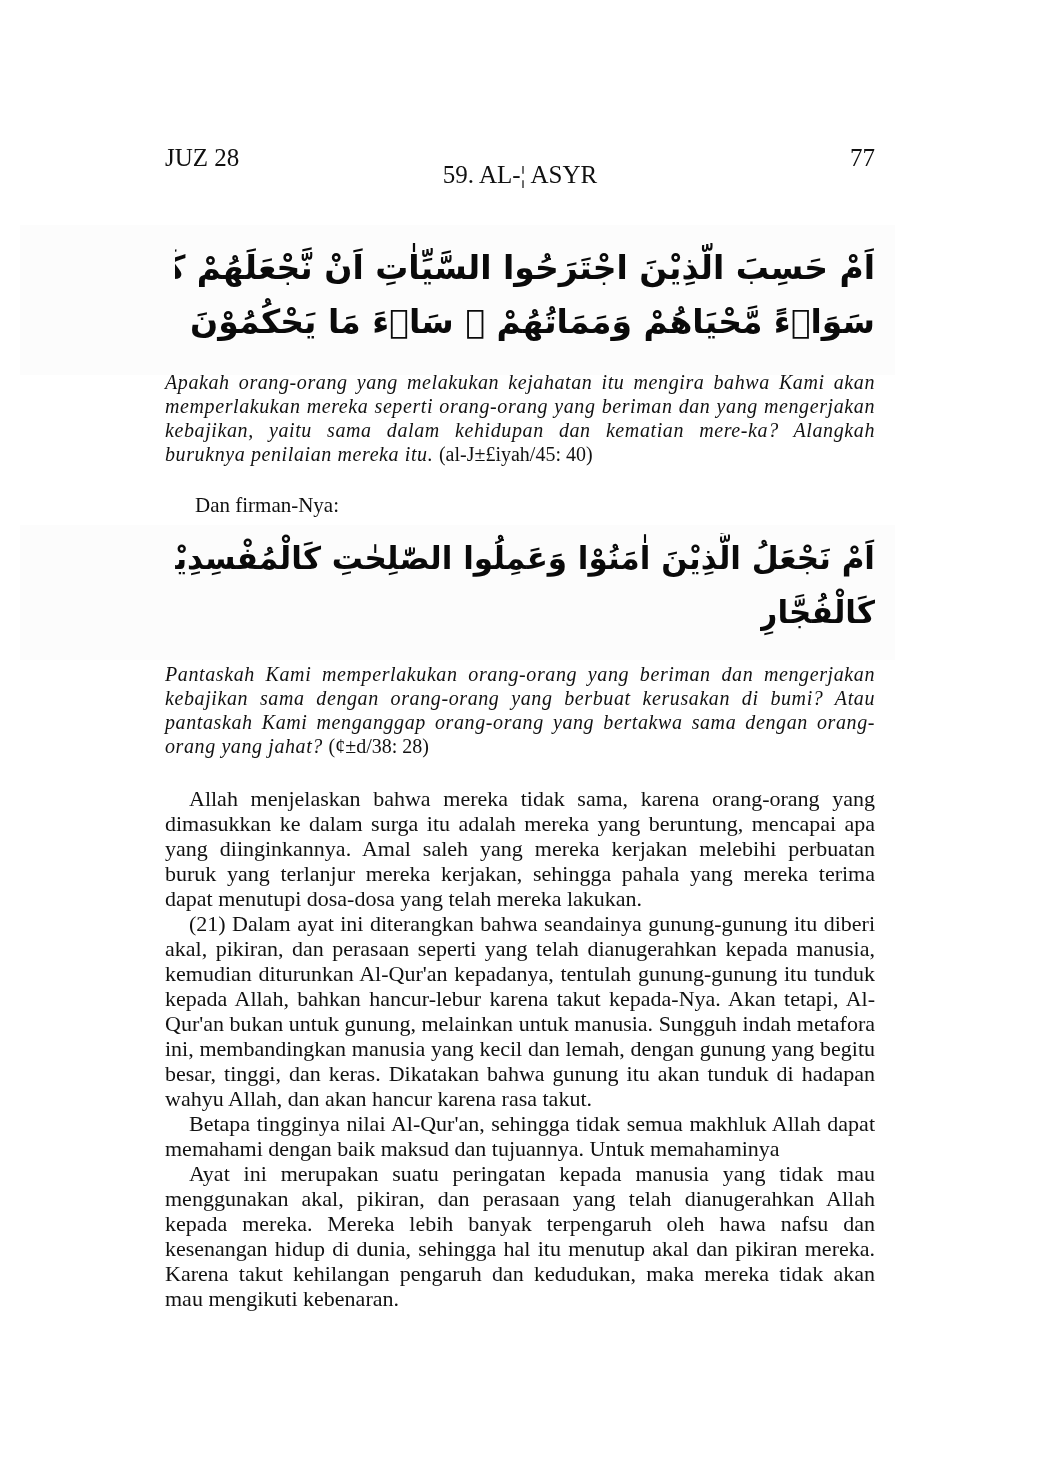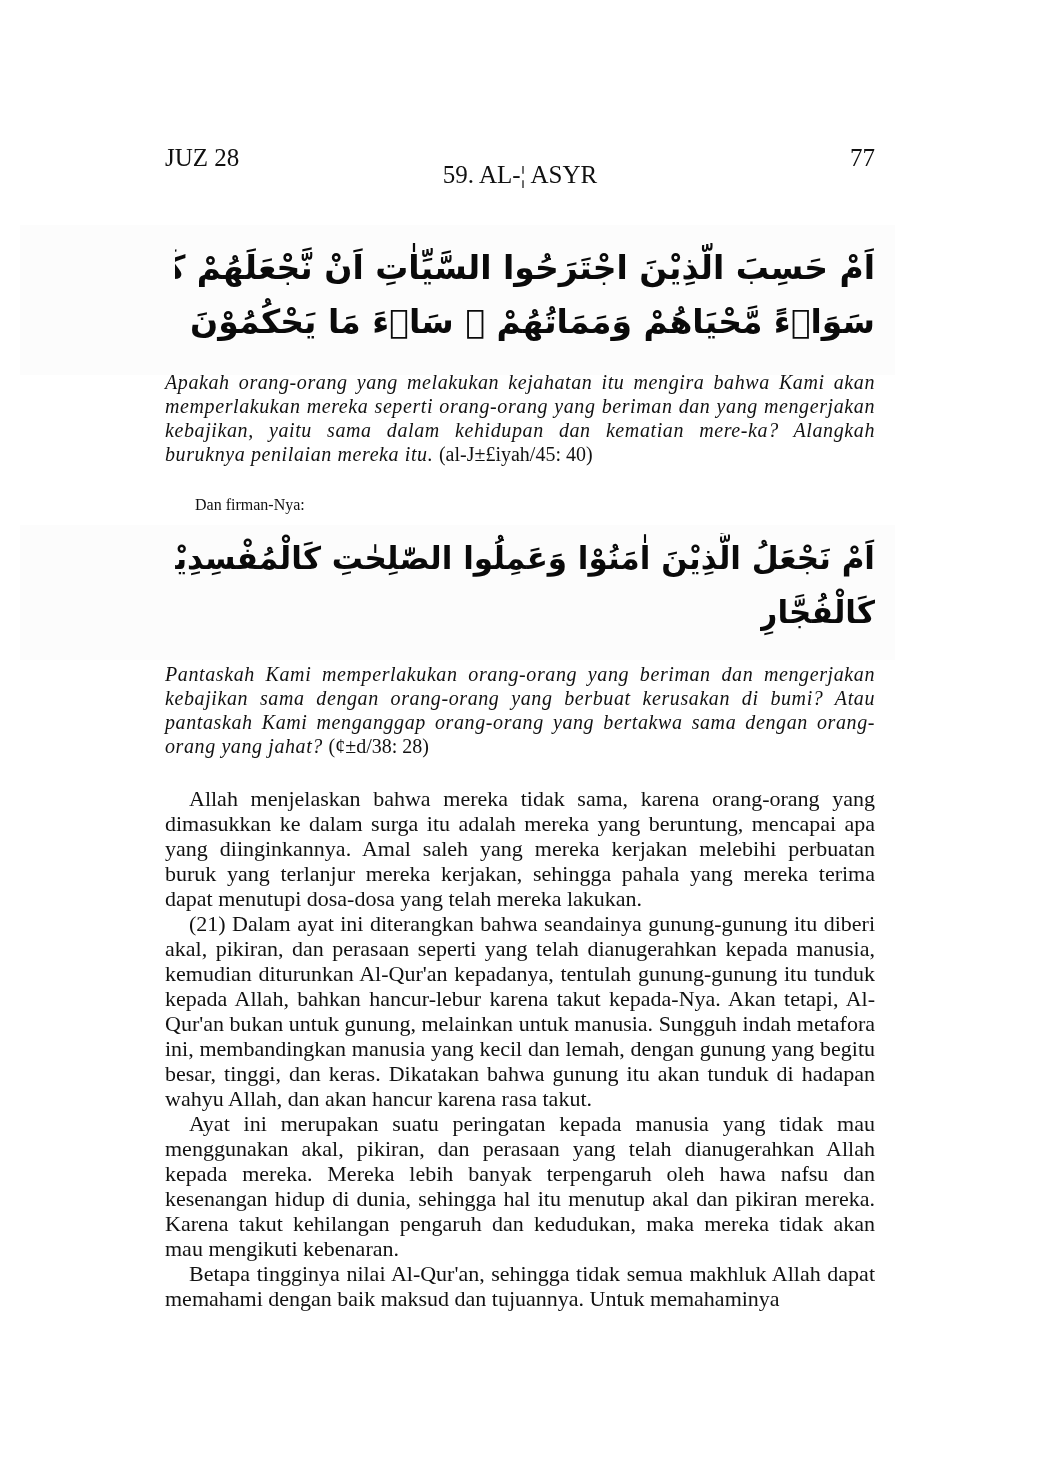--- a/index.html
+++ b/index.html
@@ -85,21 +85,21 @@
       font-style: normal;
       letter-spacing: 0;
     }
     .translation-1 { top: 370px; }
     .translation-2 { top: 662px; }
 
     .intro {
       position: absolute;
       left: 30px;
       top: 492px;
-      font-size: 16px;
+      font-size: 21px;
       line-height: 26px;
     }
 
     .body-text {
       position: absolute;
       left: 0;
       top: 786px;
       width: 710px;
       font-size: 22px;
       line-height: 25px;
@@ -139,17 +139,17 @@
   </div>
 
   <div class="translation translation-2">
     <span>Pantaskah Kami memperlakukan orang-orang yang beriman dan mengerjakan kebajikan sama dengan orang-orang yang berbuat kerusakan di bumi? Atau pantaskah Kami menganggap orang-orang yang bertakwa sama dengan orang-orang yang jahat?</span>
     <span class="ref">(¢±d/38: 28)</span>
   </div>
 
   <div class="body-text">
     <p>Allah menjelaskan bahwa mereka tidak sama, karena orang-orang yang dimasukkan ke dalam surga itu adalah mereka yang beruntung, mencapai apa yang diinginkannya. Amal saleh yang mereka kerjakan melebihi perbuatan buruk yang terlanjur mereka kerjakan, sehingga pahala yang mereka terima dapat menutupi dosa-dosa yang telah mereka lakukan.</p>
     <p>(21) Dalam ayat ini diterangkan bahwa seandainya gunung-gunung itu diberi akal, pikiran, dan perasaan seperti yang telah dianugerahkan kepada manusia, kemudian diturunkan Al-Qur'an kepadanya, tentulah gunung-gunung itu tunduk kepada Allah, bahkan hancur-lebur karena takut kepada-Nya. Akan tetapi, Al-Qur'an bukan untuk gunung, melainkan untuk manusia. Sungguh indah metafora ini, membandingkan manusia yang kecil dan lemah, dengan gunung yang begitu besar, tinggi, dan keras. Dikatakan bahwa gunung itu akan tunduk di hadapan wahyu Allah, dan akan hancur karena rasa takut.</p>
+    <p>Betapa tingginya nilai Al-Qur'an, sehingga tidak semua makhluk Allah dapat memahami dengan baik maksud dan tujuannya. Untuk memahaminya</p>
     <p>Ayat ini merupakan suatu peringatan kepada manusia yang tidak mau menggunakan akal, pikiran, dan perasaan yang telah dianugerahkan Allah kepada mereka. Mereka lebih banyak terpengaruh oleh hawa nafsu dan kesenangan hidup di dunia, sehingga hal itu menutup akal dan pikiran mereka. Karena takut kehilangan pengaruh dan kedudukan, maka mereka tidak akan mau mengikuti kebenaran.</p>
-    <p>Betapa tingginya nilai Al-Qur'an, sehingga tidak semua makhluk Allah dapat memahami dengan baik maksud dan tujuannya. Untuk memahaminya</p>
   </div>
 
 </div>
 
 </body></html>

